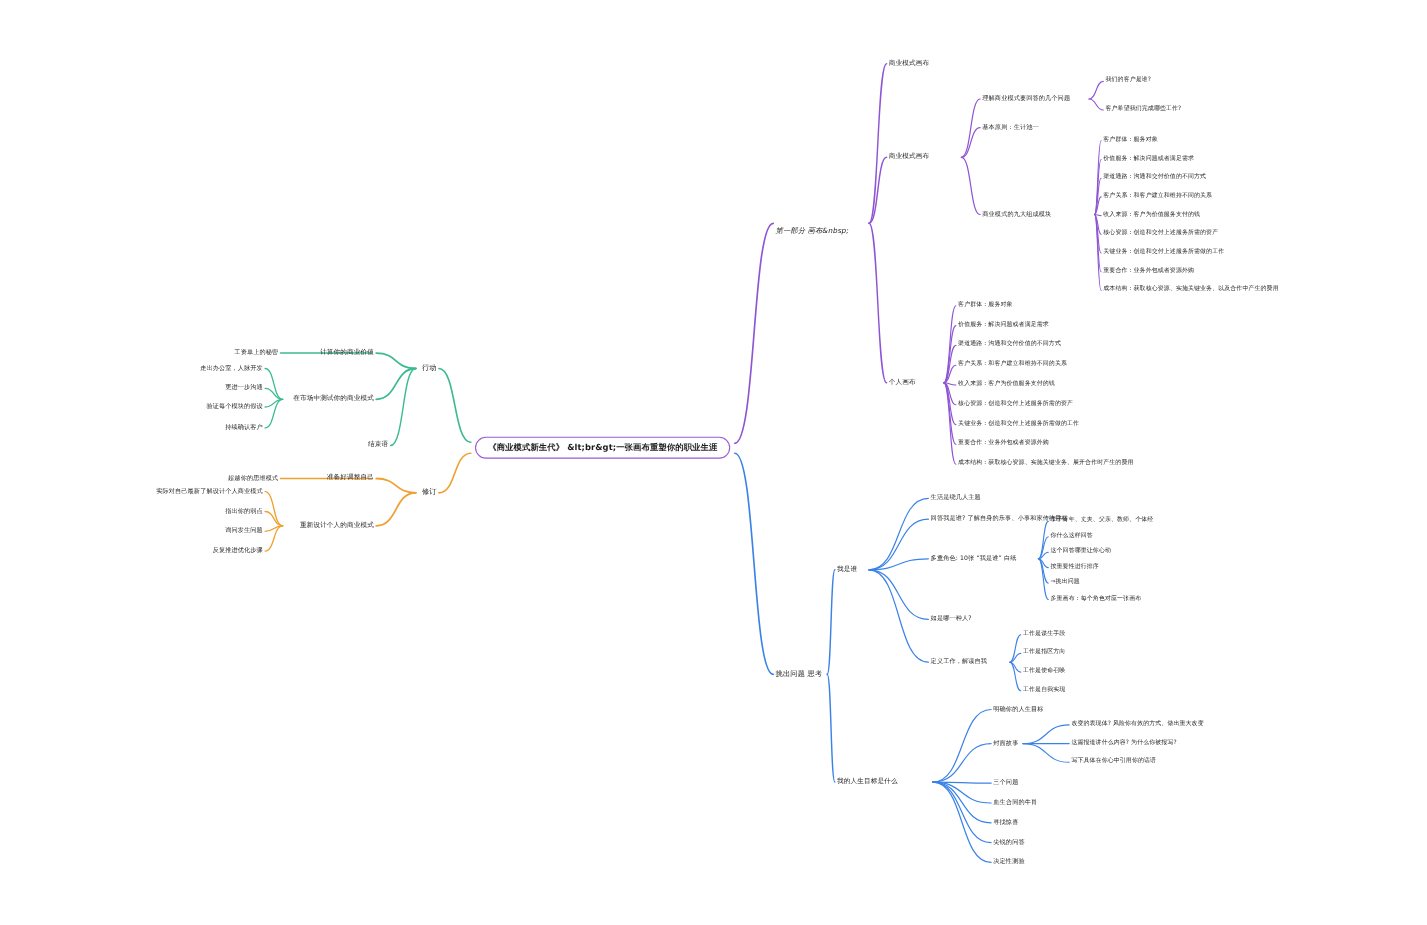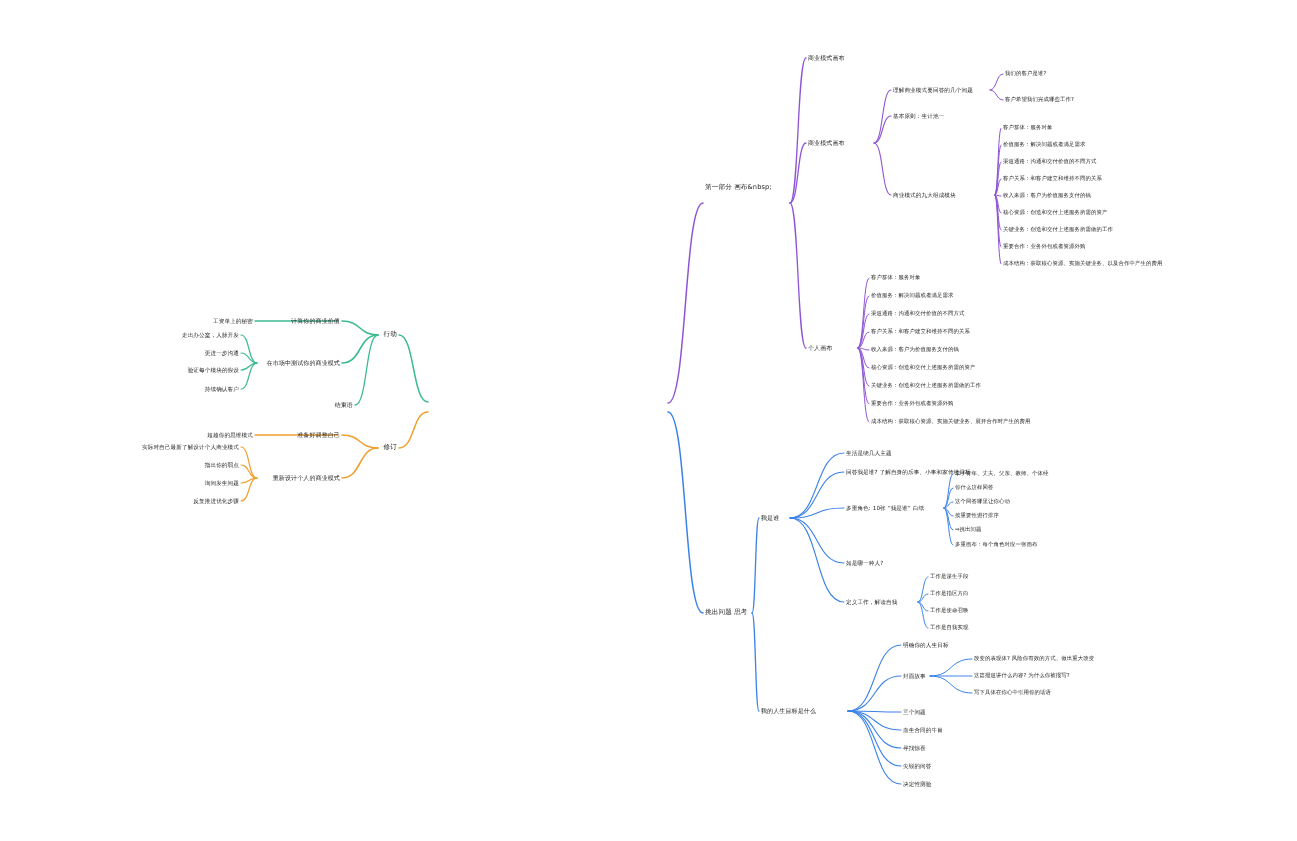--- a/index.html
+++ b/index.html
@@ -132,22 +132,23 @@
       <path d="M 428 412 C 412.05 412, 414.95 448, 399 448" fill="none" stroke="#f0a030" stroke-width="1.5" stroke-linecap="round"></path>
       <path d="M 378 448 C 358.2 448, 361.8 435, 342 435" fill="none" stroke="#f0a030" stroke-width="1.6" stroke-linecap="round"></path>
       <path d="M 378 448 C 358.2 448, 361.8 478, 342 478" fill="none" stroke="#f0a030" stroke-width="1.6" stroke-linecap="round"></path>
       <path d="M 255 435 L 338 435" fill="none" stroke="#f0a030" stroke-width="1.4" stroke-linecap="round"></path>
       <path d="M 257 478 C 248.2 478, 249.8 447, 241 447" fill="none" stroke="#f0a030" stroke-width="1.2" stroke-linecap="round"></path>
       <path d="M 257 478 C 248.2 478, 249.8 465, 241 465" fill="none" stroke="#f0a030" stroke-width="1.2" stroke-linecap="round"></path>
       <path d="M 257 478 C 248.2 478, 249.8 483, 241 483" fill="none" stroke="#f0a030" stroke-width="1.2" stroke-linecap="round"></path>
       <path d="M 257 478 C 248.2 478, 249.8 501, 241 501" fill="none" stroke="#f0a030" stroke-width="1.2" stroke-linecap="round"></path>
     </svg>
 
-
-  <div class="node anchor-l lvl1" style="left:705px; top:188px;">第一部分 画布&amp;nbsp;</div>
+  <div class="root" style="left:548px; top:407px;">《商业模式新生代》 &amp;lt;br&amp;gt;一张画布重塑你的职业生涯</div>
+
+  <div class="node anchor-l lvl1" style="left:705px; top:210px;font-style:italic;">第一部分 画布&amp;nbsp;</div>
 
   <div class="node anchor-l lvl2" style="left:808px; top:58px;">商业模式画布</div>
 
   <div class="node anchor-l lvl2" style="left:808px; top:143px;">商业模式画布</div>
 
   <div class="node anchor-l lvl3" style="left:893px; top:90px;">理解商业模式要回答的几个问题</div>
   <div class="node anchor-l lvl4" style="left:1005px; top:74px;">我们的客户是谁?</div>
   <div class="node anchor-l lvl4" style="left:1005px; top:100px;">客户希望我们完成哪些工作?</div>
 
   <div class="node anchor-l lvl3" style="left:893px; top:116px;">基本原则：生计池一</div>

